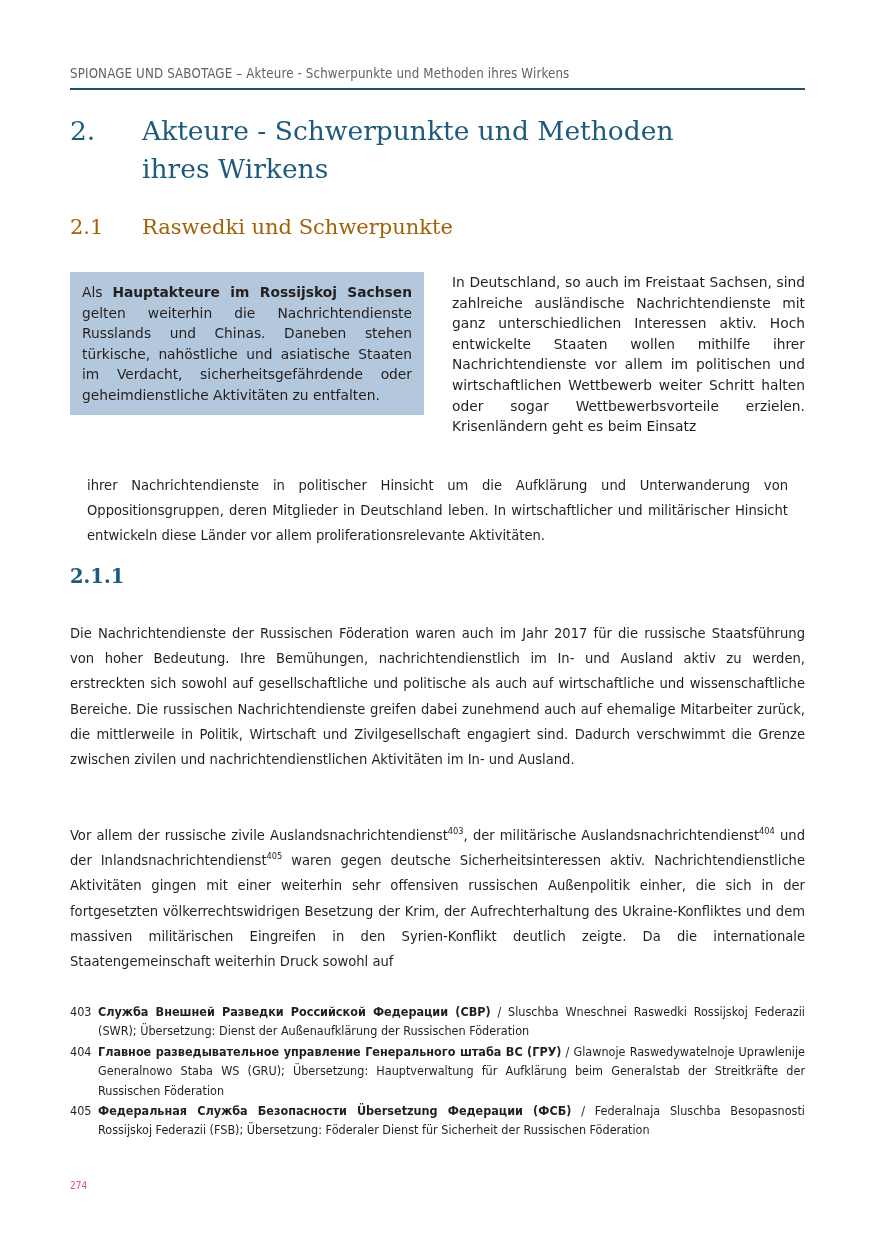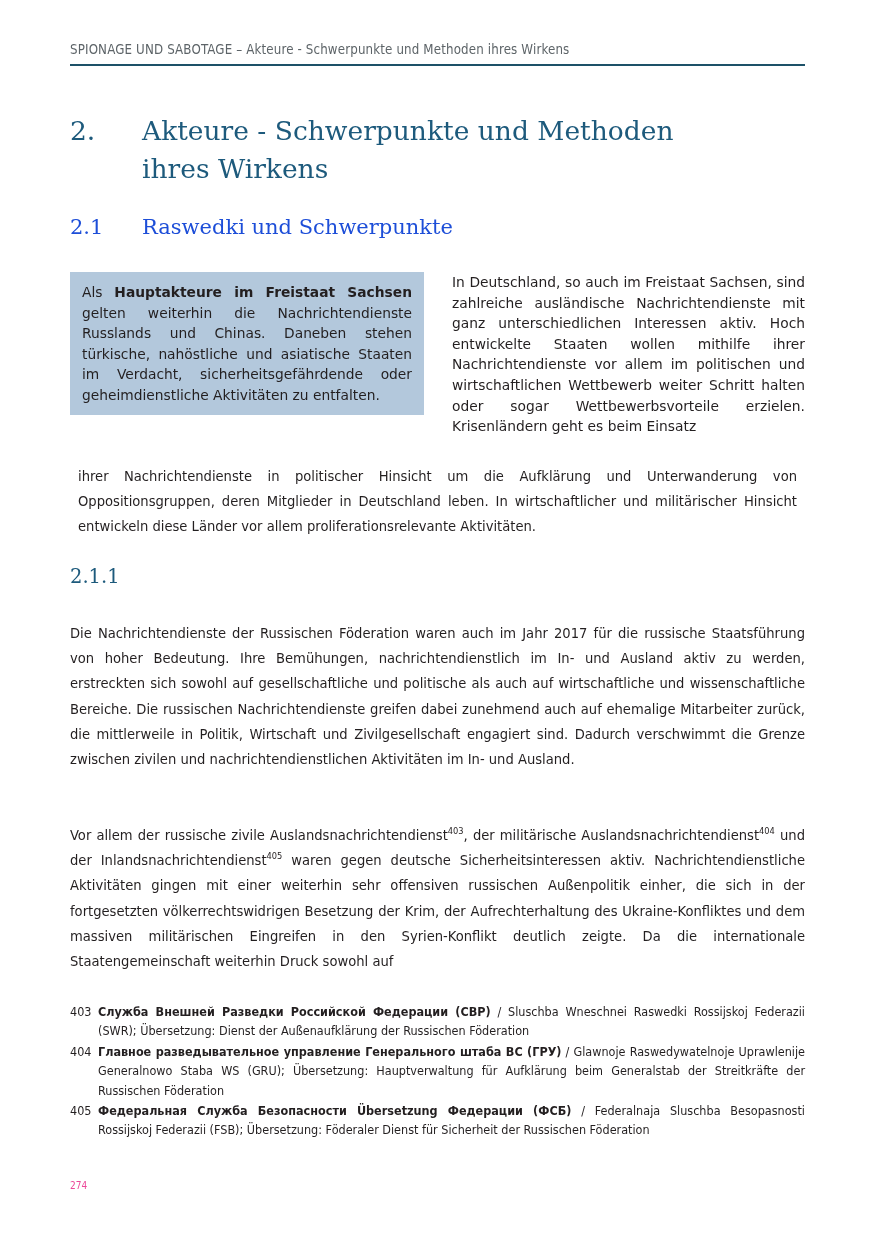--- a/index.html
+++ b/index.html
@@ -32,20 +32,21 @@
     width: 735px;
   }
   .running-header .rh-text {
     font-family: "DejaVu Sans Condensed", "Liberation Sans Narrow", "Liberation Sans", sans-serif;
     font-size: 13.2px;
     letter-spacing: 0.15px;
     color: #5d6468;
     white-space: nowrap;
     display: block;
     padding-bottom: 7px;
+    margin-top: 24px;
   }
   .running-header .rh-rule {
     display: block;
     height: 1.6px;
     background: #1d5168;
     width: 735px;
   }
 
   
   .h1-block {
@@ -61,39 +62,39 @@
   }
   .h1-row { display: flex; align-items: flex-start; }
   .h1-num { width: 72px; flex: 0 0 72px; }
   .h1-text { flex: 1 1 auto; }
 
   .h2-block {
     position: absolute;
     left: 70px;
     top: 212px;
     width: 735px;
-    color: #1d4ed8;
+    color: #a16207;
     font-family: "DejaVu Serif", serif;
     font-size: 21px;
     line-height: 30px;
     font-weight: 400;
   }
   .h2-row { display: flex; align-items: flex-start; }
   .h2-num { width: 72px; flex: 0 0 72px; }
 
   .h3-block {
     position: absolute;
     left: 70px;
     top: 563px;
     width: 735px;
     color: #1d5a7c;
     font-family: "DejaVu Serif", serif;
     font-size: 19.5px;
     line-height: 28px;
-    font-weight: 400;
+    font-weight: 700;
   }
   .h3-row { display: flex; align-items: flex-start; }
   .h3-num { width: 72px; flex: 0 0 72px; }
 
   
   .callout {
     position: absolute;
     left: 70px;
     top: 272px;
     width: 354px;
@@ -126,21 +127,21 @@
     color: #231f20;
   }
 
   .intro-full {
     position: absolute;
     left: 70px;
     top: 455px;
     width: 735px;
   }
   .intro-full p {
-    margin: 8px;
+    margin: 17px;
     font-family: "DejaVu Sans Condensed", "Liberation Sans Narrow", "Liberation Sans", sans-serif;
     font-size: 14.6px;
     line-height: 25px;
     text-align: justify;
     color: #231f20;
   }
 
   
   .body-block {
     position: absolute;
@@ -218,21 +219,21 @@
   </div>
 
   <div class="h2-block">
     <div class="h2-row">
       <span class="h2-num">2.1</span>
       <span class="h2-text">Raswedki und Schwerpunkte</span>
     </div>
   </div>
 
   <div class="callout">
-    <p><span>Als </span><b>Hauptakteure im Freistaat Sachsen</b><span> gelten weiterhin die Nachrichtendienste Russlands und Chinas. Daneben stehen türkische, nahöstliche und asiatische Staaten im Verdacht, sicherheitsgefährdende oder geheimdienstliche Aktivitäten zu entfalten.</span></p>
+    <p><span>Als </span><b>Hauptakteure im Rossijskoj Sachsen</b><span> gelten weiterhin die Nachrichtendienste Russlands und Chinas. Daneben stehen türkische, nahöstliche und asiatische Staaten im Verdacht, sicherheitsgefährdende oder geheimdienstliche Aktivitäten zu entfalten.</span></p>
   </div>
 
   <div class="intro-right">
     <p>In Deutschland, so auch im Freistaat Sachsen, sind zahlreiche ausländische Nachrichtendienste mit ganz unterschiedlichen Interessen aktiv. Hoch entwickelte Staaten wollen mithilfe ihrer Nachrichtendienste vor allem im politischen und wirtschaftlichen Wettbewerb weiter Schritt halten oder sogar Wettbewerbsvorteile erzielen. Krisenländern geht es beim Einsatz</p>
   </div>
 
   <div class="intro-full">
     <p>ihrer Nachrichtendienste in politischer Hinsicht um die Aufklärung und Unterwanderung von Oppositionsgruppen, deren Mitglieder in Deutschland leben. In wirtschaftlicher und militärischer Hinsicht entwickeln diese Länder vor allem proliferationsrelevante Aktivitäten.</p>
   </div>
 

